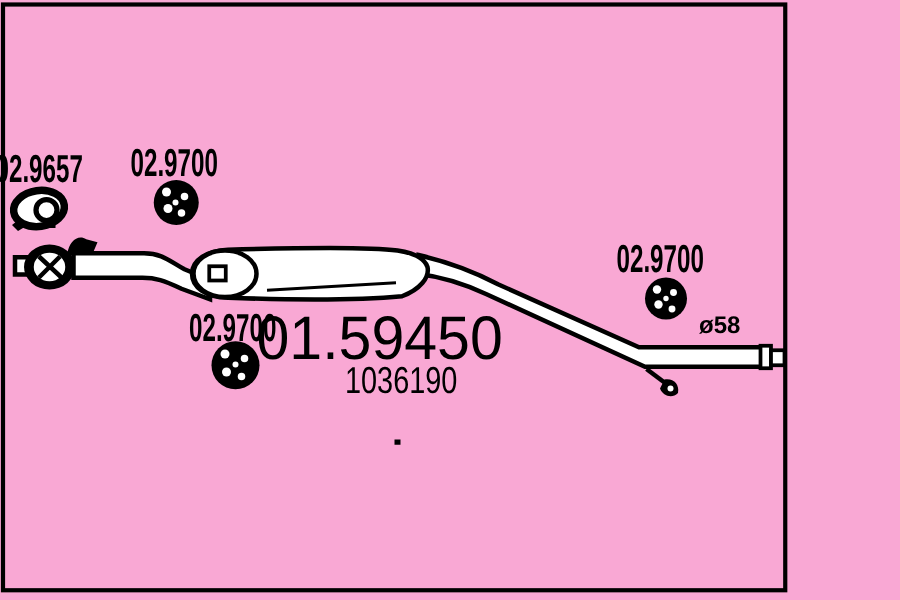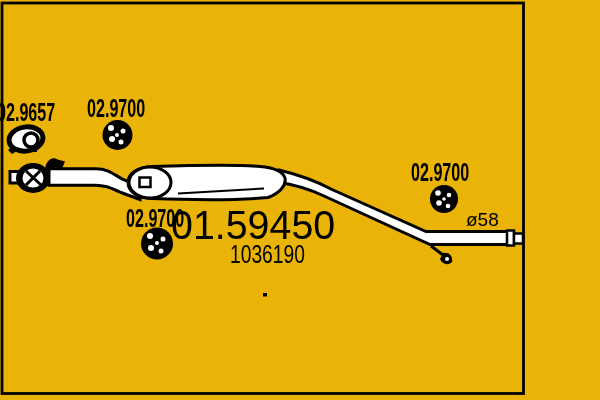--- a/index.html
+++ b/index.html
@@ -1,28 +1,28 @@
 <!DOCTYPE html>
 <html><head>
 <meta charset="utf-8">
 <style>
   html,body{margin:0;padding:0;background:#fff;}
   #canvas{
     position:relative;
     width:600px;height:400px;
-    background:#eab308;
+    background:#f9a8d4;
     overflow:hidden;
     font-family:"Liberation Sans",sans-serif;
   }
   #drawing{position:absolute;left:0;top:0;}
   .txt{position:absolute;color:#000;line-height:1;white-space:nowrap;transform-origin:0 0;}
   .lbl{font-weight:700;font-size:26px;transform:scaleX(0.62);}
   .big{font-weight:400;font-size:41px;transform:scaleX(0.96);}
   .ref{font-weight:400;font-size:25px;transform:scaleX(0.77);}
-  .dia{font-weight:400;font-size:19px;transform:scaleX(1.0);}
+  .dia{font-weight:700;font-size:16px;transform:scaleX(1.0);}
   .p-9657{left:-3px;top:99px;}
   .p-9700a{left:87px;top:95px;}
   .p-9700b{left:126px;top:205px;}
   .p-9700c{left:411px;top:159px;}
   .p-main{left:171px;top:205px;}
   .p-ref{left:230px;top:242px;}
   .p-dia{left:466px;top:210px;}
 </style>
 </head>
 <body>

